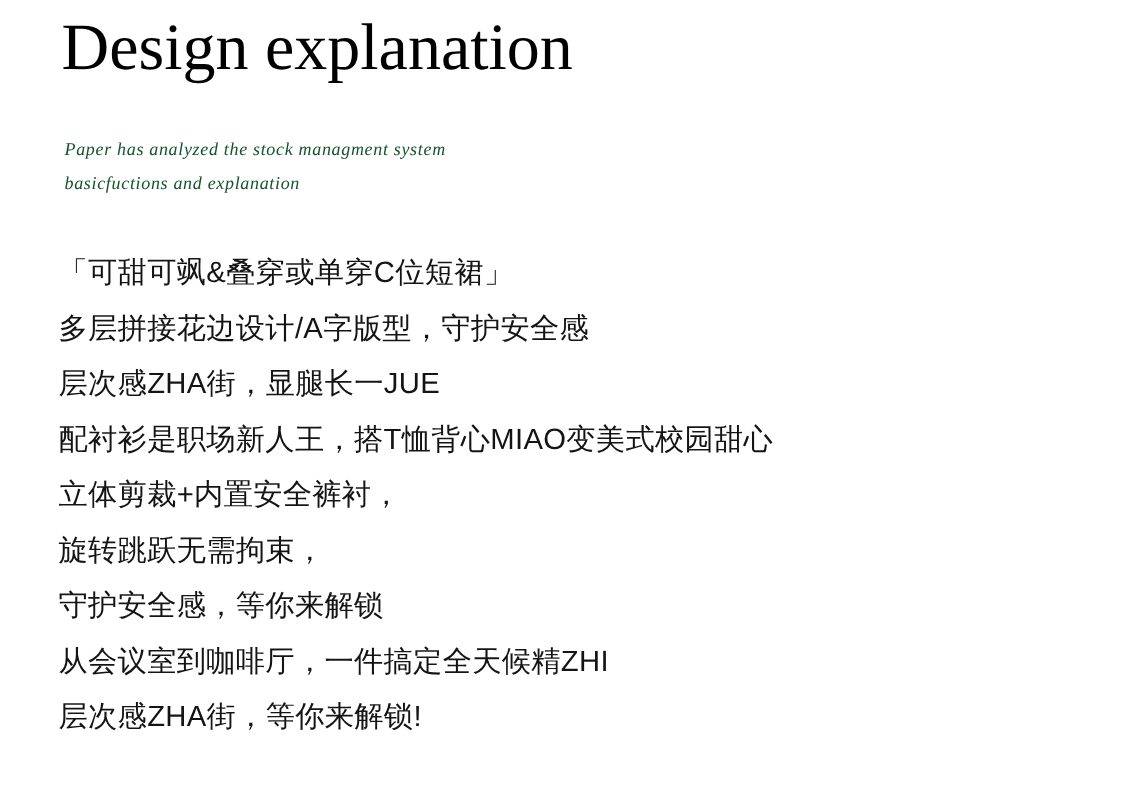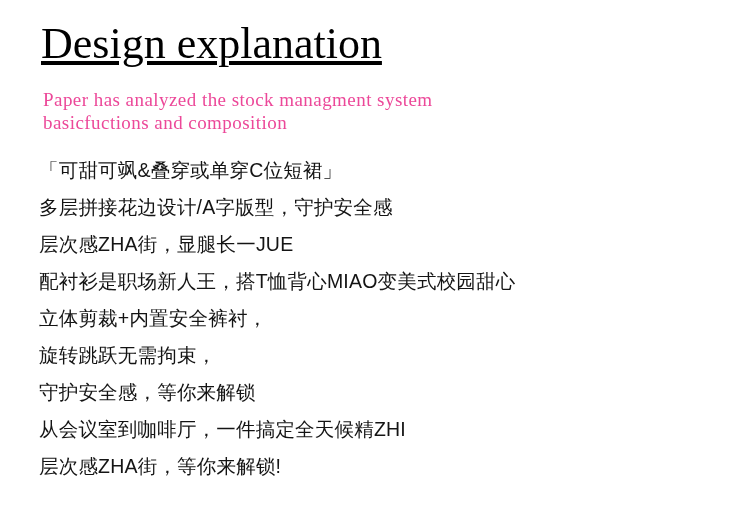--- a/index.html
+++ b/index.html
@@ -21,55 +21,55 @@
     width: 750px;
     height: 530px;
     background: #ffffff;
     box-sizing: border-box;
   }
 
   
   .title-block {
     position: absolute;
     left: 41px;
-    top: 20px;
-    text-decoration: underline;
+    top: 8px;
   }
   .page-title {
     font-family: "Liberation Serif", "DejaVu Serif", serif;
     font-size: 44px;
     font-weight: 400;
     line-height: 1.08;
     color: #000000;
     letter-spacing: 0px;
     white-space: nowrap;
     margin: 0;
   }
 
   
   .subtitle-block {
     position: absolute;
     left: 43px;
     top: 88px;
   }
   .subtitle-line {
     font-family: "Liberation Serif", "DejaVu Serif", serif;
-    font-size: 19px;
+    font-size: 12px;
     font-weight: 400;
     line-height: 23px;
-    color: #ec4899;
+    color: #14532d;
     letter-spacing: 0.45px;
     white-space: nowrap;
+    font-style: italic;
   }
 
   
   .body-block {
     position: absolute;
     left: 39px;
-    top: 152px;
+    top: 164px;
     width: 680px;
   }
   .body-line {
     font-family: "Liberation Sans", "DejaVu Sans", sans-serif;
     font-size: 19.5px;
     font-weight: 400;
     line-height: 37px;
     color: #141414;
     letter-spacing: 0.2px;
     white-space: nowrap;
@@ -79,21 +79,21 @@
 <body>
 
 <div class="page">
 
   <div class="title-block">
     <h1 class="page-title">Design explanation</h1>
   </div>
 
   <div class="subtitle-block">
     <div class="subtitle-line">Paper has analyzed the stock managment system</div>
-    <div class="subtitle-line">basicfuctions and composition</div>
+    <div class="subtitle-line">basicfuctions and explanation</div>
   </div>
 
   <div class="body-block">
     <div class="body-line">「可甜可飒&amp;叠穿或单穿C位短裙」</div>
     <div class="body-line">多层拼接花边设计/A字版型，守护安全感</div>
     <div class="body-line">层次感ZHA街，显腿长一JUE</div>
     <div class="body-line">配衬衫是职场新人王，搭T恤背心MIAO变美式校园甜心</div>
     <div class="body-line">立体剪裁+内置安全裤衬，</div>
     <div class="body-line">旋转跳跃无需拘束，</div>
     <div class="body-line">守护安全感，等你来解锁</div>

